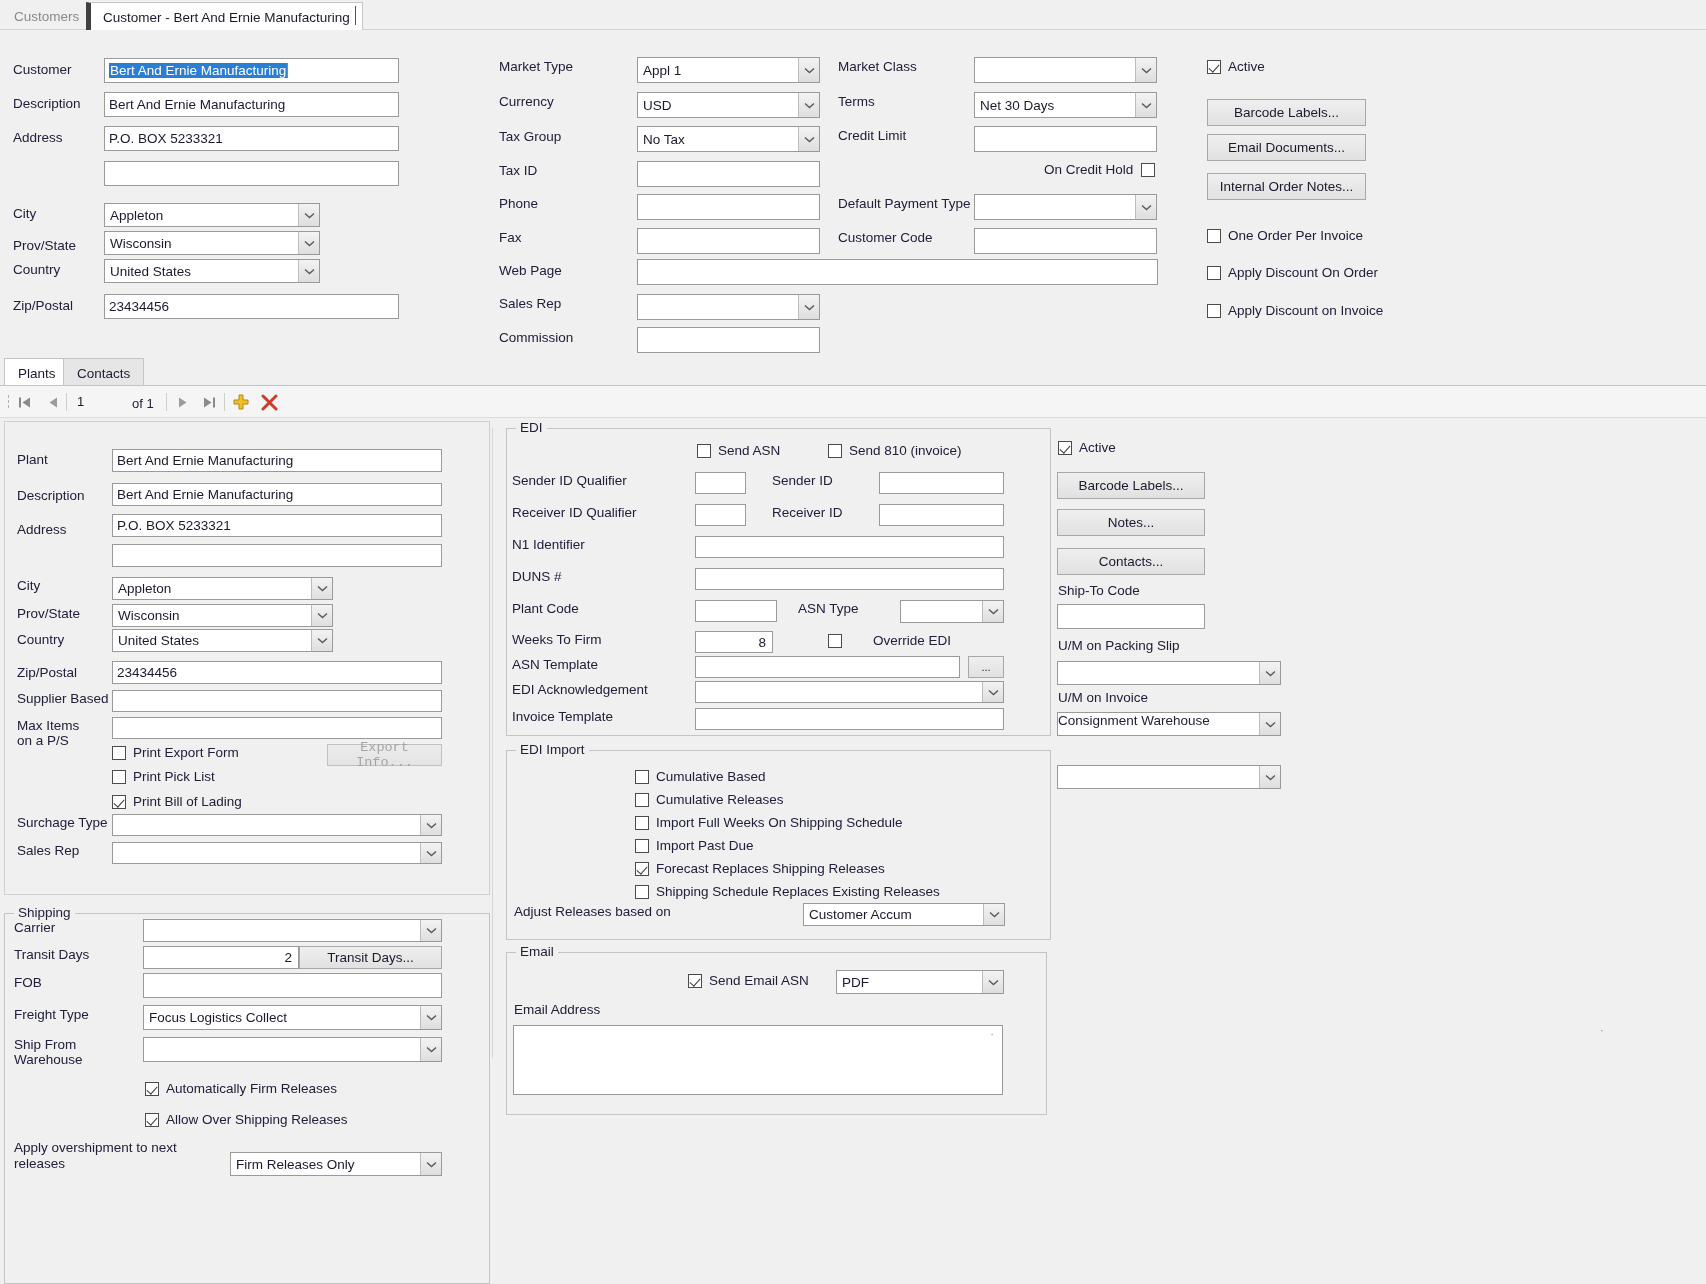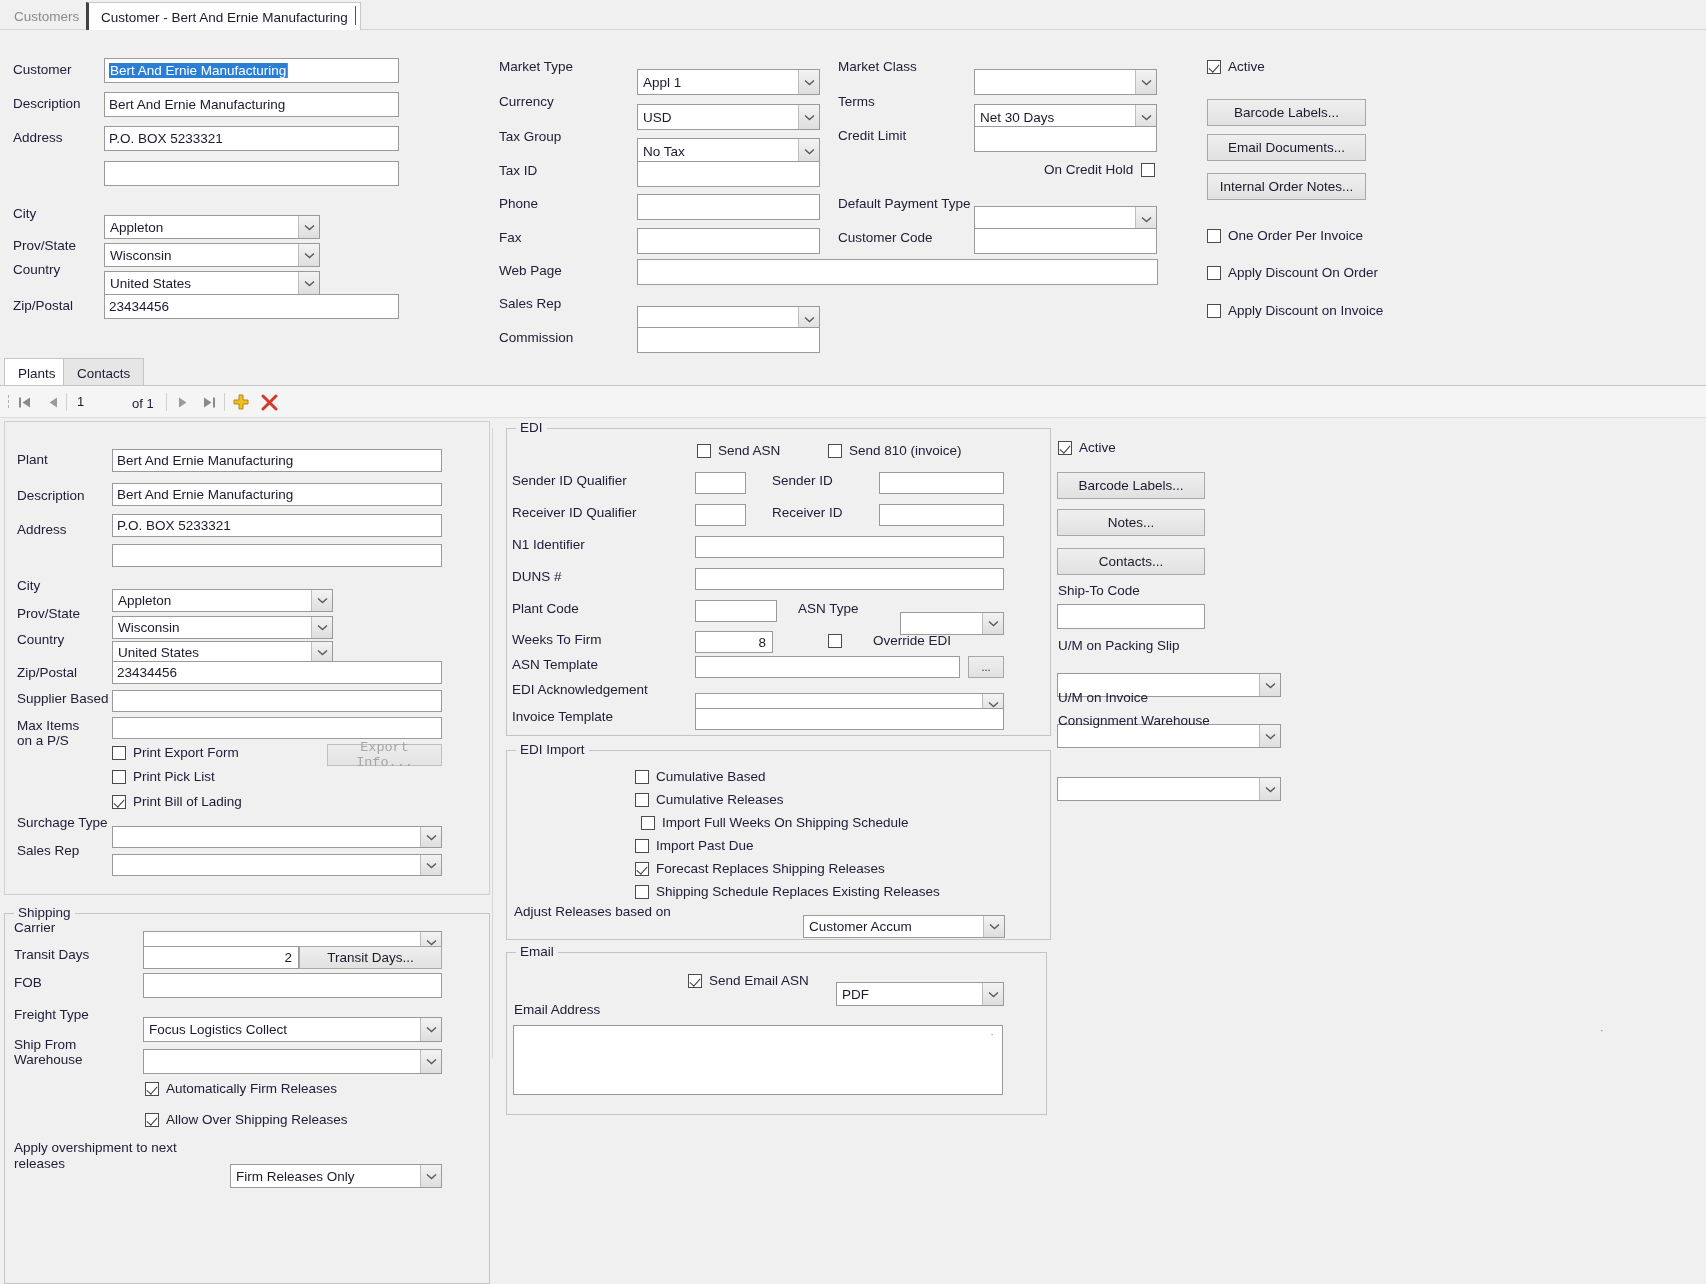--- a/index.html
+++ b/index.html
@@ -23,21 +23,21 @@
     position: absolute; top: 2px; height: 28px;
     padding: 5px 12px 0 12px;
     font-size: 13.5px;
     line-height: 20px;
     white-space: nowrap;
   }
   .tab.inactive { color: #8a8a8a; left: 2px; }
   .tab.active {
     left: 86px;
     background: #ffffff;
-    border-left: 3px solid #404040;
+    border-left: 5px solid #404040;
     border-right: 1px solid #c8c8c8;
     border-top: 1px solid #c8c8c8;
     color: #1a1a2e;
   }
   .tab-caret {
     position: absolute; left: 355px; top: 6px; width: 1px; height: 19px;
     background: #555;
   }
 
   
@@ -75,21 +75,20 @@
   }
 
   .cbo {               
     position: absolute;
     background: #ffffff;
     border: 1px solid #9a9a9a;
     font-size: 13.5px;
     color: #1a1a2e;
     display: flex;
     align-items: center;
-    margin-top: 12px;
   }
   .cbo .cbotext { flex: 1 1 auto; padding-left: 5px; overflow: hidden; white-space: nowrap; }
   .cbo .cboarrow {
     flex: 0 0 auto;
     width: 21px; align-self: stretch;
     background: linear-gradient(#f3f3f3,#dedede);
     border-left: 1px solid #bdbdbd;
     display: flex; align-items: center; justify-content: center;
   }
   .cbo .cboarrow svg { display:block; }
@@ -701,21 +700,21 @@
 </div>
 
 <div class="chk" style="left:635px; top:769px;">
   <span class="box"></span>
   <span>Cumulative Based</span>
 </div>
 <div class="chk" style="left:635px; top:792px;">
   <span class="box"></span>
   <span>Cumulative Releases</span>
 </div>
-<div class="chk" style="left:635px; top:815px;margin-left:6px;">
+<div class="chk" style="left:635px; top:815px;">
   <span class="box"></span>
   <span>Import Full Weeks On Shipping Schedule</span>
 </div>
 <div class="chk" style="left:635px; top:838px;">
   <span class="box"></span>
   <span>Import Past Due</span>
 </div>
 <div class="chk" style="left:635px; top:861px;">
   <span class="box checked"></span>
   <span>Forecast Replaces Shipping Releases</span>

